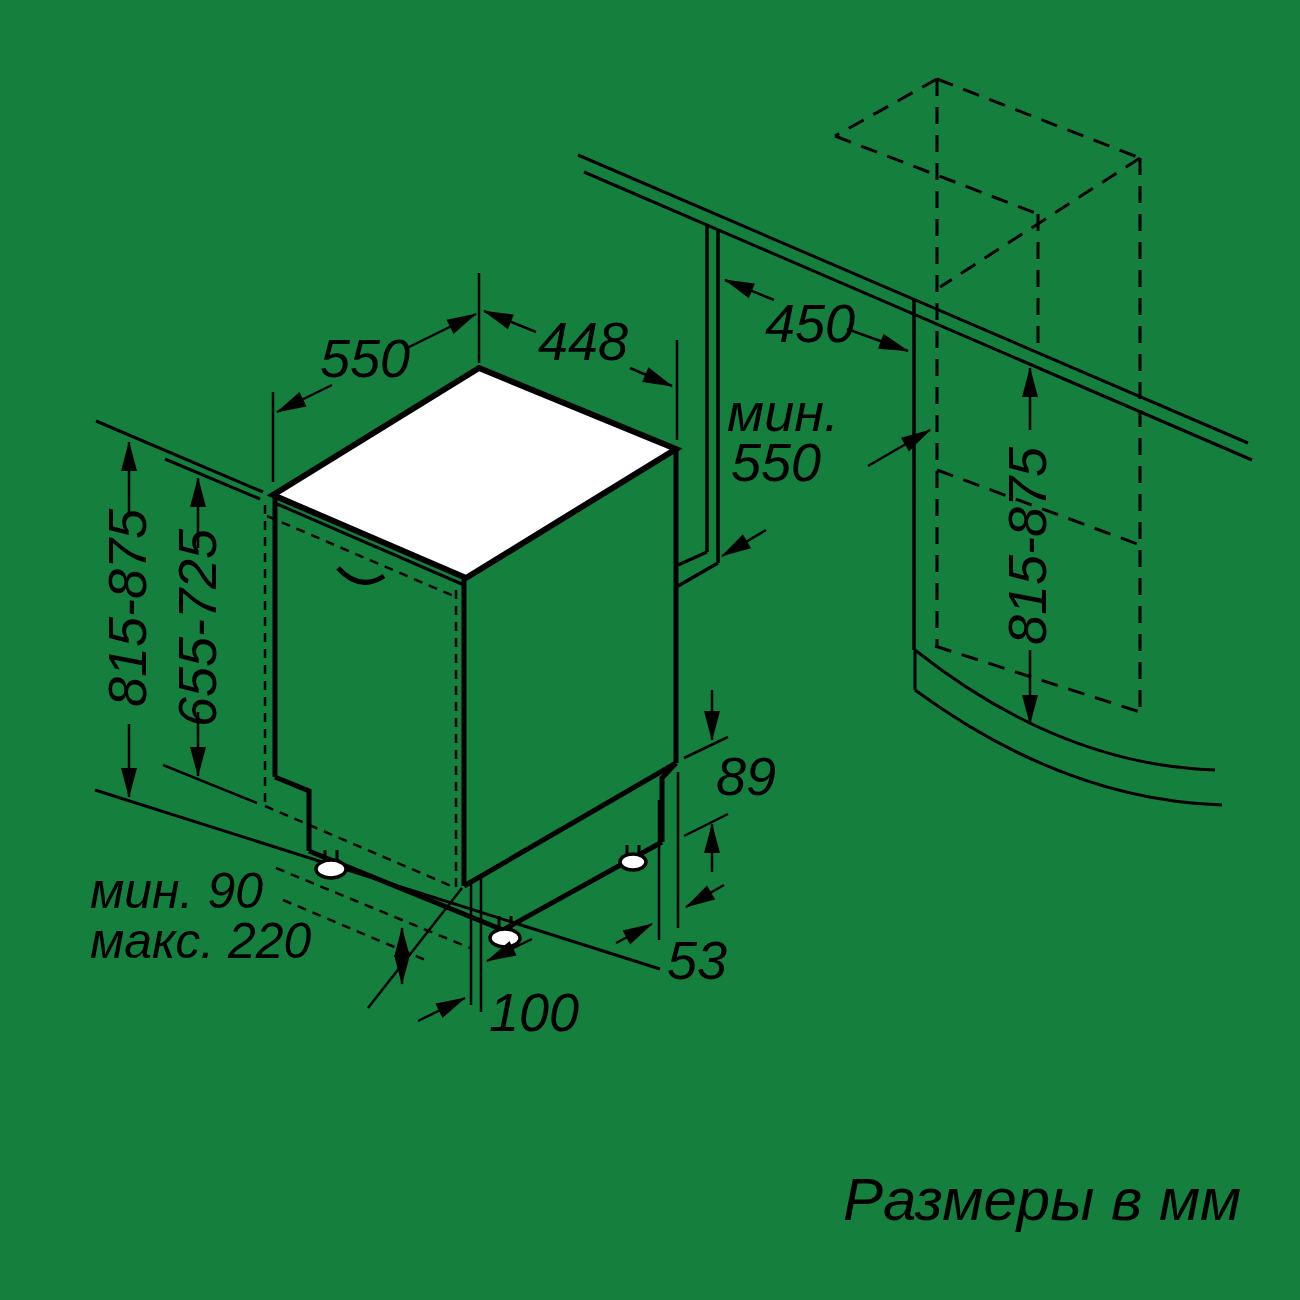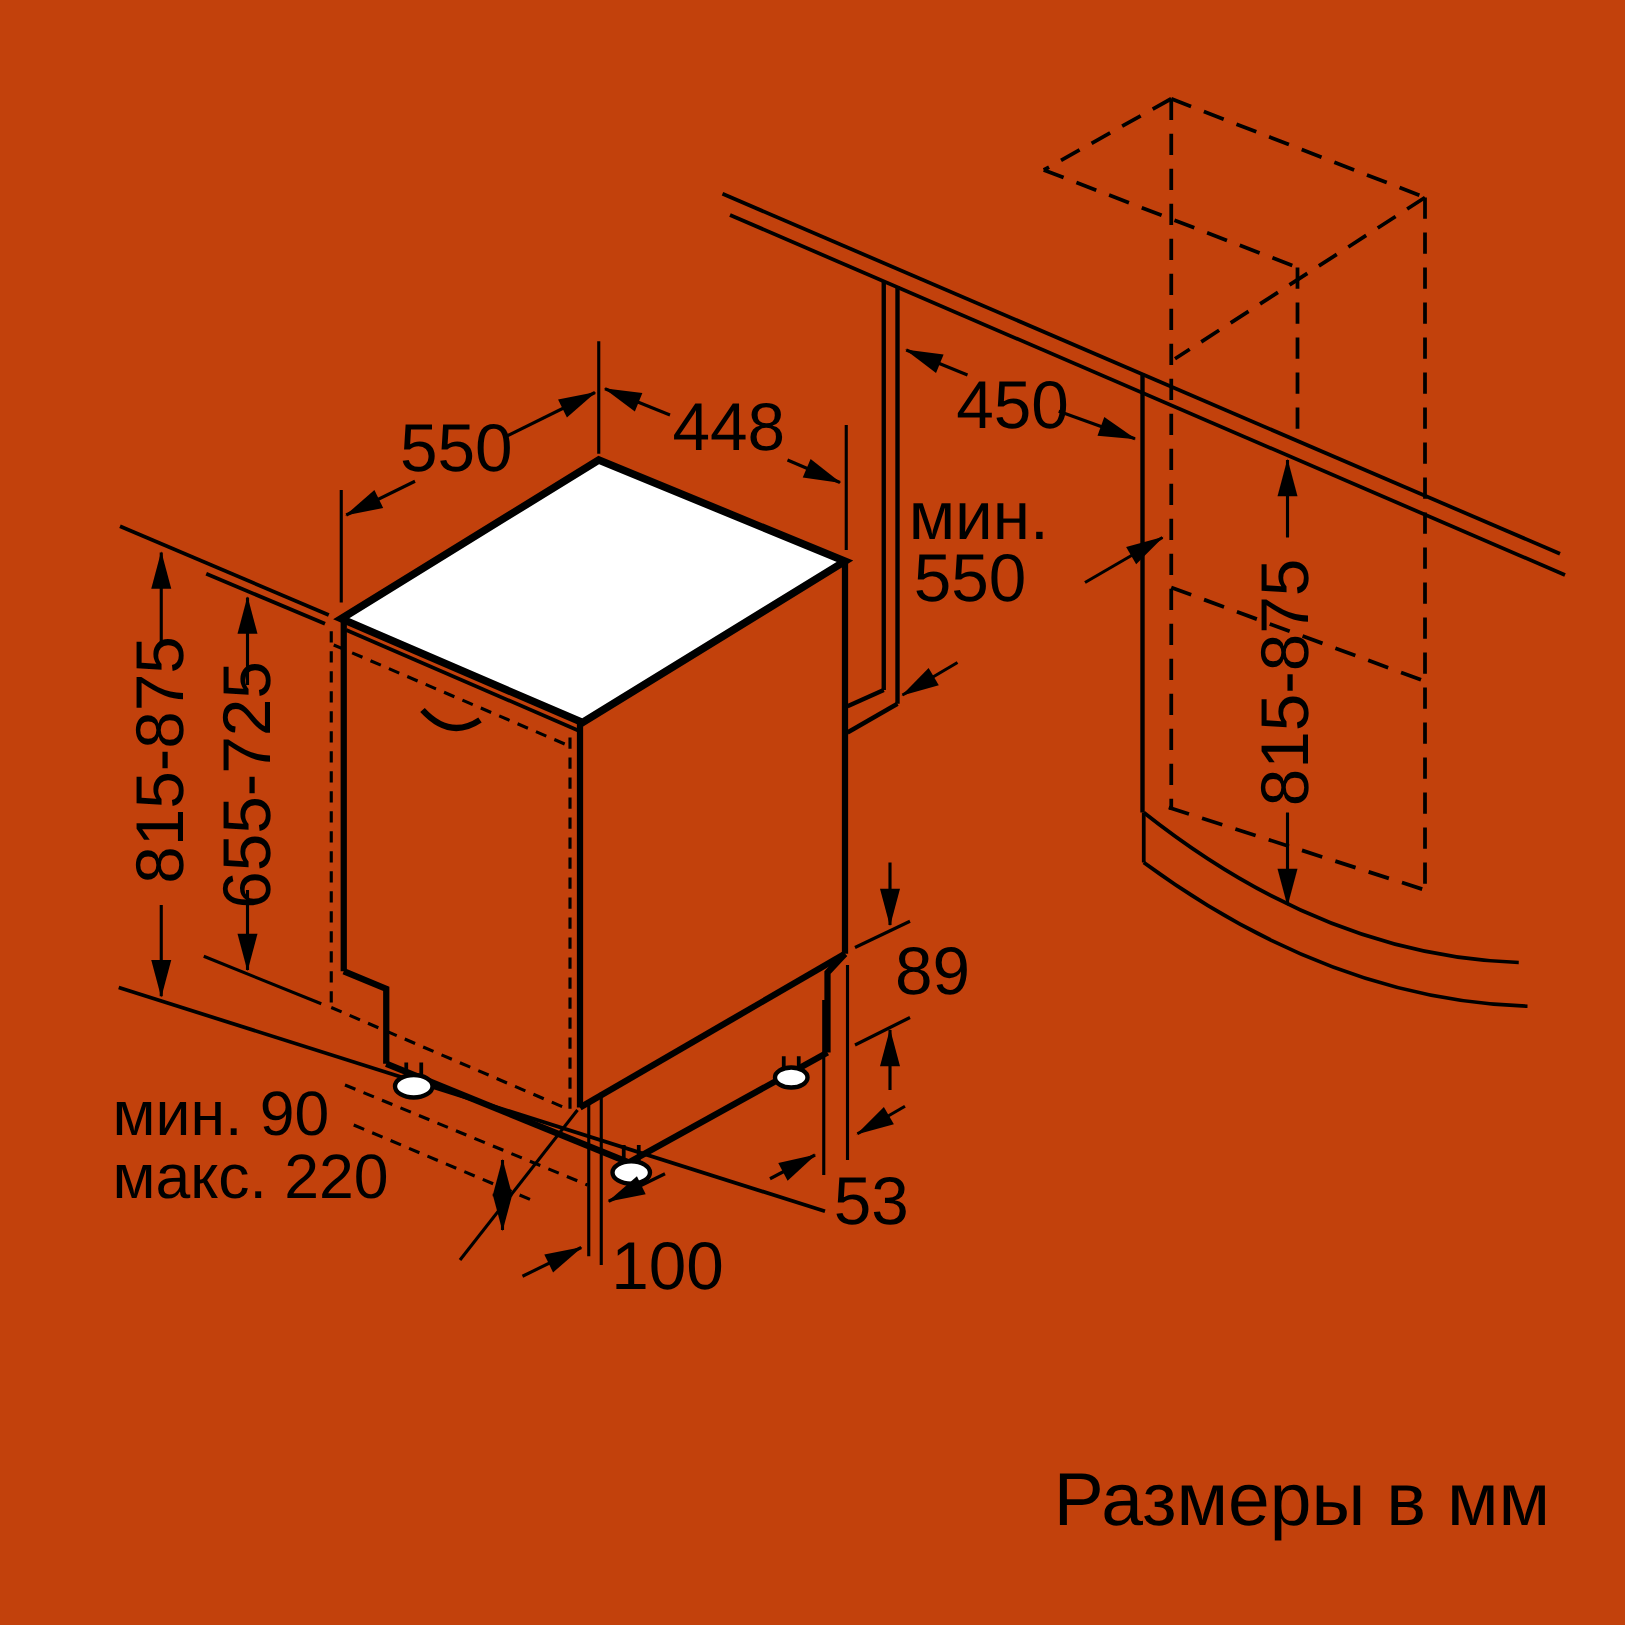--- a/index.html
+++ b/index.html
@@ -1,16 +1,16 @@
 <!DOCTYPE html>
 <html><head>
 <meta charset="utf-8">
 <style>
   html,body{margin:0;padding:0;background:#ffffff;}
-  .stage{position:relative;width:1300px;height:1300px;background:#c2410c;overflow:hidden;}
+  .stage{position:relative;width:1300px;height:1300px;background:#15803d;overflow:hidden;font-style:italic;}
   svg{position:absolute;left:0;top:0;}
   .ln{stroke:#000;fill:none;}
   .w6{stroke-width:6;}
   .w5{stroke-width:5;}
   .w35{stroke-width:3.5;}
   .w3{stroke-width:3;}
   .w25{stroke-width:2.5;}
   .dashBig{stroke-dasharray:17 11;}
   .dashSm{stroke-dasharray:9 7;}
   .lbl{font-family:"Liberation Sans","DejaVu Sans",sans-serif;fill:#000;font-size:54px;}

